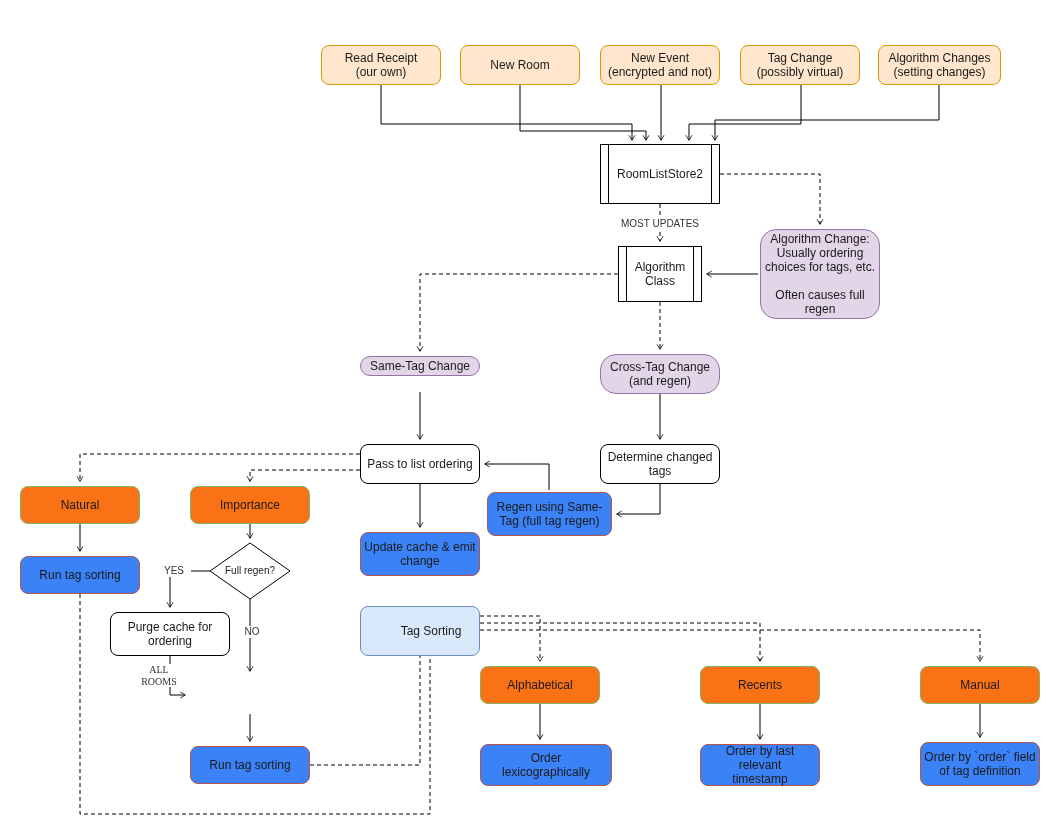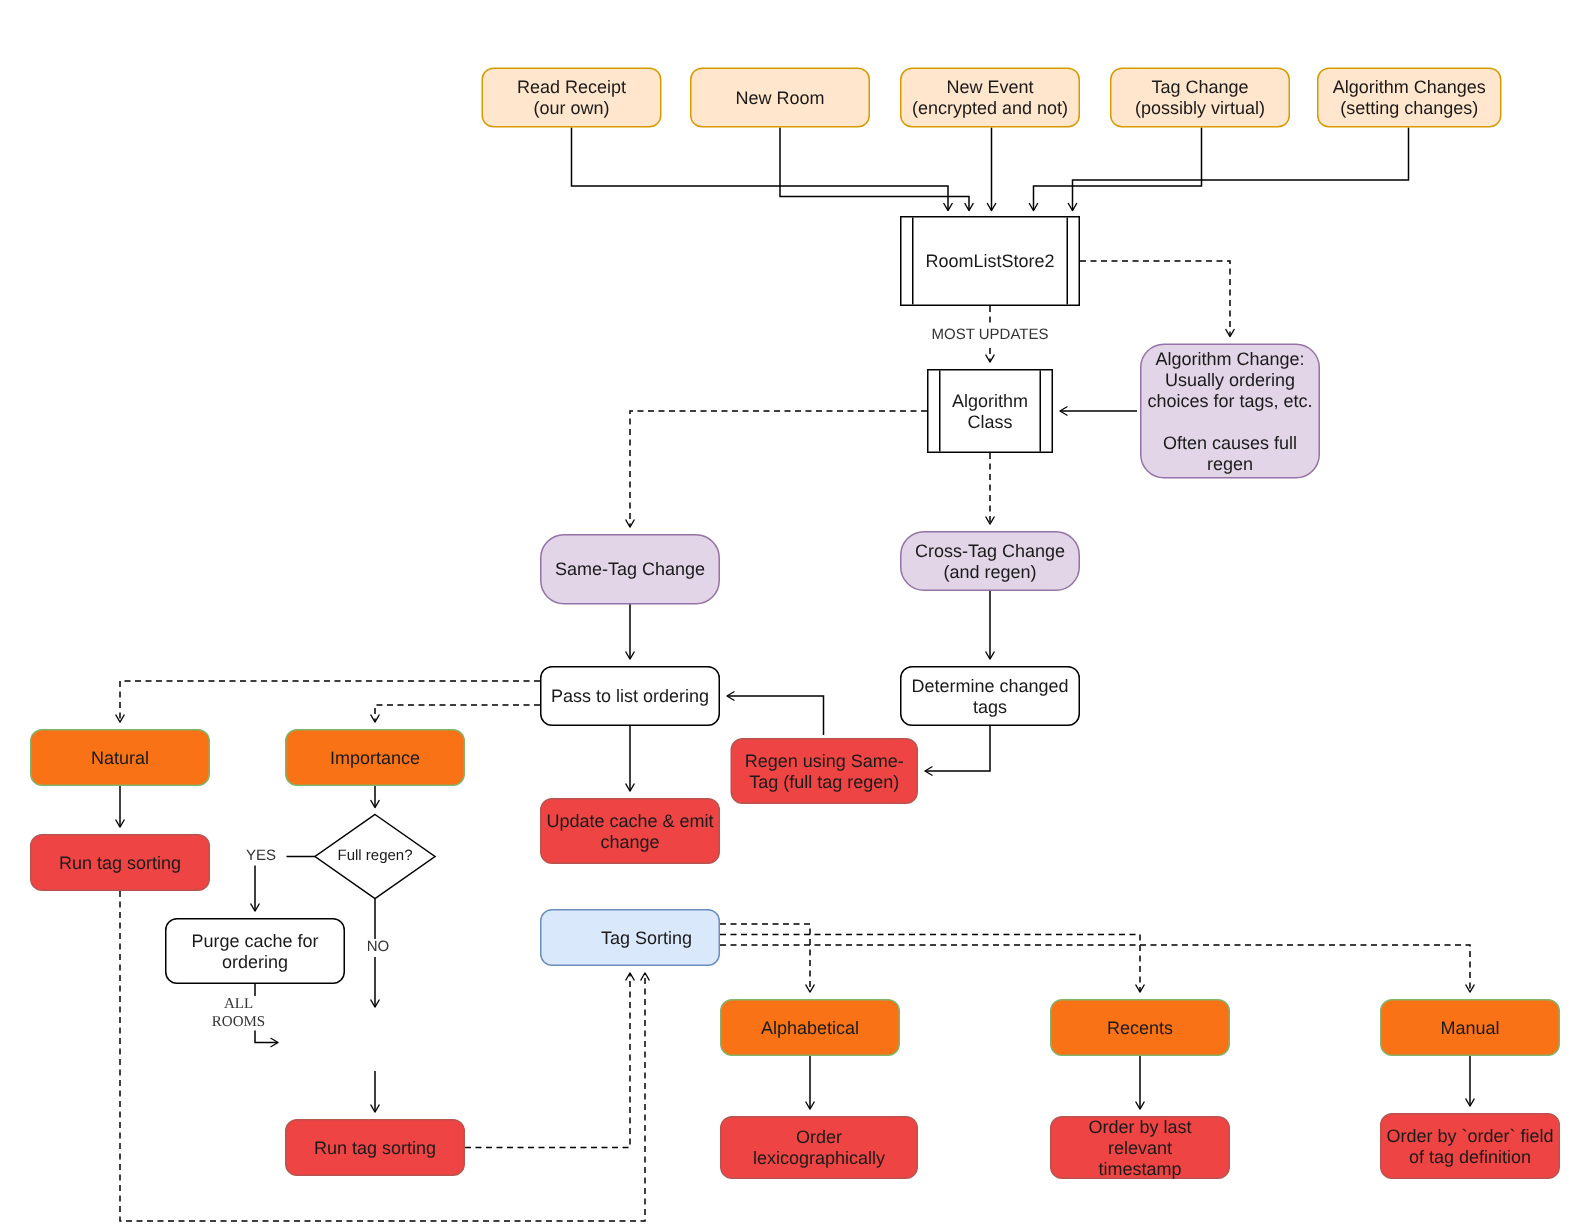--- a/index.html
+++ b/index.html
@@ -39,21 +39,21 @@
     top: 0; bottom: 0;
     width: 0;
     border-left: 1px solid #000;
   }
   .subroutine::before { left: 7px; }
   .subroutine::after  { right: 7px; }
 
   .orange { background: #ffe6cc; border-color: #d79b00; }
   .purple { background: #e1d5e7; border-color: #9673a6; border-radius: 16px; }
   .green  { background: #f97316; border-color: #82b366; }
-  .pink   { background: #ef4444; border-color: #b85450; align-items: center; }
+  .pink   { background: #3b82f6; border-color: #b85450; align-items: center; }
   .blue   { background: #dae8fc; border-color: #6c8ebf; }
   .plain  { background: #ffffff; border-color: #000000; }
 
   .edge-label {
     position: absolute;
     background: #ffffff;
     color: #333;
     font-size: 10px;
     line-height: 1.15;
     text-align: center;
@@ -144,21 +144,21 @@
     </div>
   <div class="node purple" style="left:760px; top:205px; width:120px; height:90px;">
       <span>Algorithm Change:
 Usually ordering
 choices for tags, etc.
 
 Often causes full
 regen</span>
     </div>
 
-  <div class="node purple" style="left:360px; top:332px; width:120px; height:47px;">
+  <div class="node purple" style="left:360px; top:332px; width:120px; height:20px;">
       <span>Same-Tag Change</span>
     </div>
   <div class="node purple" style="left:600px; top:330px; width:120px; height:40px;">
       <span>Cross-Tag Change
 (and regen)</span>
     </div>
 
   <div class="node plain" style="left:360px; top:420px; width:120px; height:40px;">
       <span>Pass to list ordering</span>
     </div>
@@ -186,21 +186,21 @@
     </div>
   <div class="diamond-label" style="left:212px; top:541px; width:76px;">Full regen?</div>
   <div class="node plain" style="left:110px; top:588px; width:120px; height:44px;">
       <span>Purge cache for
 ordering</span>
     </div>
   <div class="node pink" style="left:190px; top:722px; width:120px; height:38px;">
       <span>Run tag sorting</span>
     </div>
 
-  <div class="node blue" style="left:360px; top:582px; width:120px; height:38px;padding-left:24px;">
+  <div class="node blue" style="left:360px; top:582px; width:120px; height:50px;padding-left:24px;">
       <span>Tag Sorting</span>
     </div>
   <div class="node green" style="left:480px; top:642px; width:120px; height:38px;">
       <span>Alphabetical</span>
     </div>
   <div class="node green" style="left:700px; top:642px; width:120px; height:38px;">
       <span>Recents</span>
     </div>
   <div class="node green" style="left:920px; top:642px; width:120px; height:38px;">
       <span>Manual</span>

